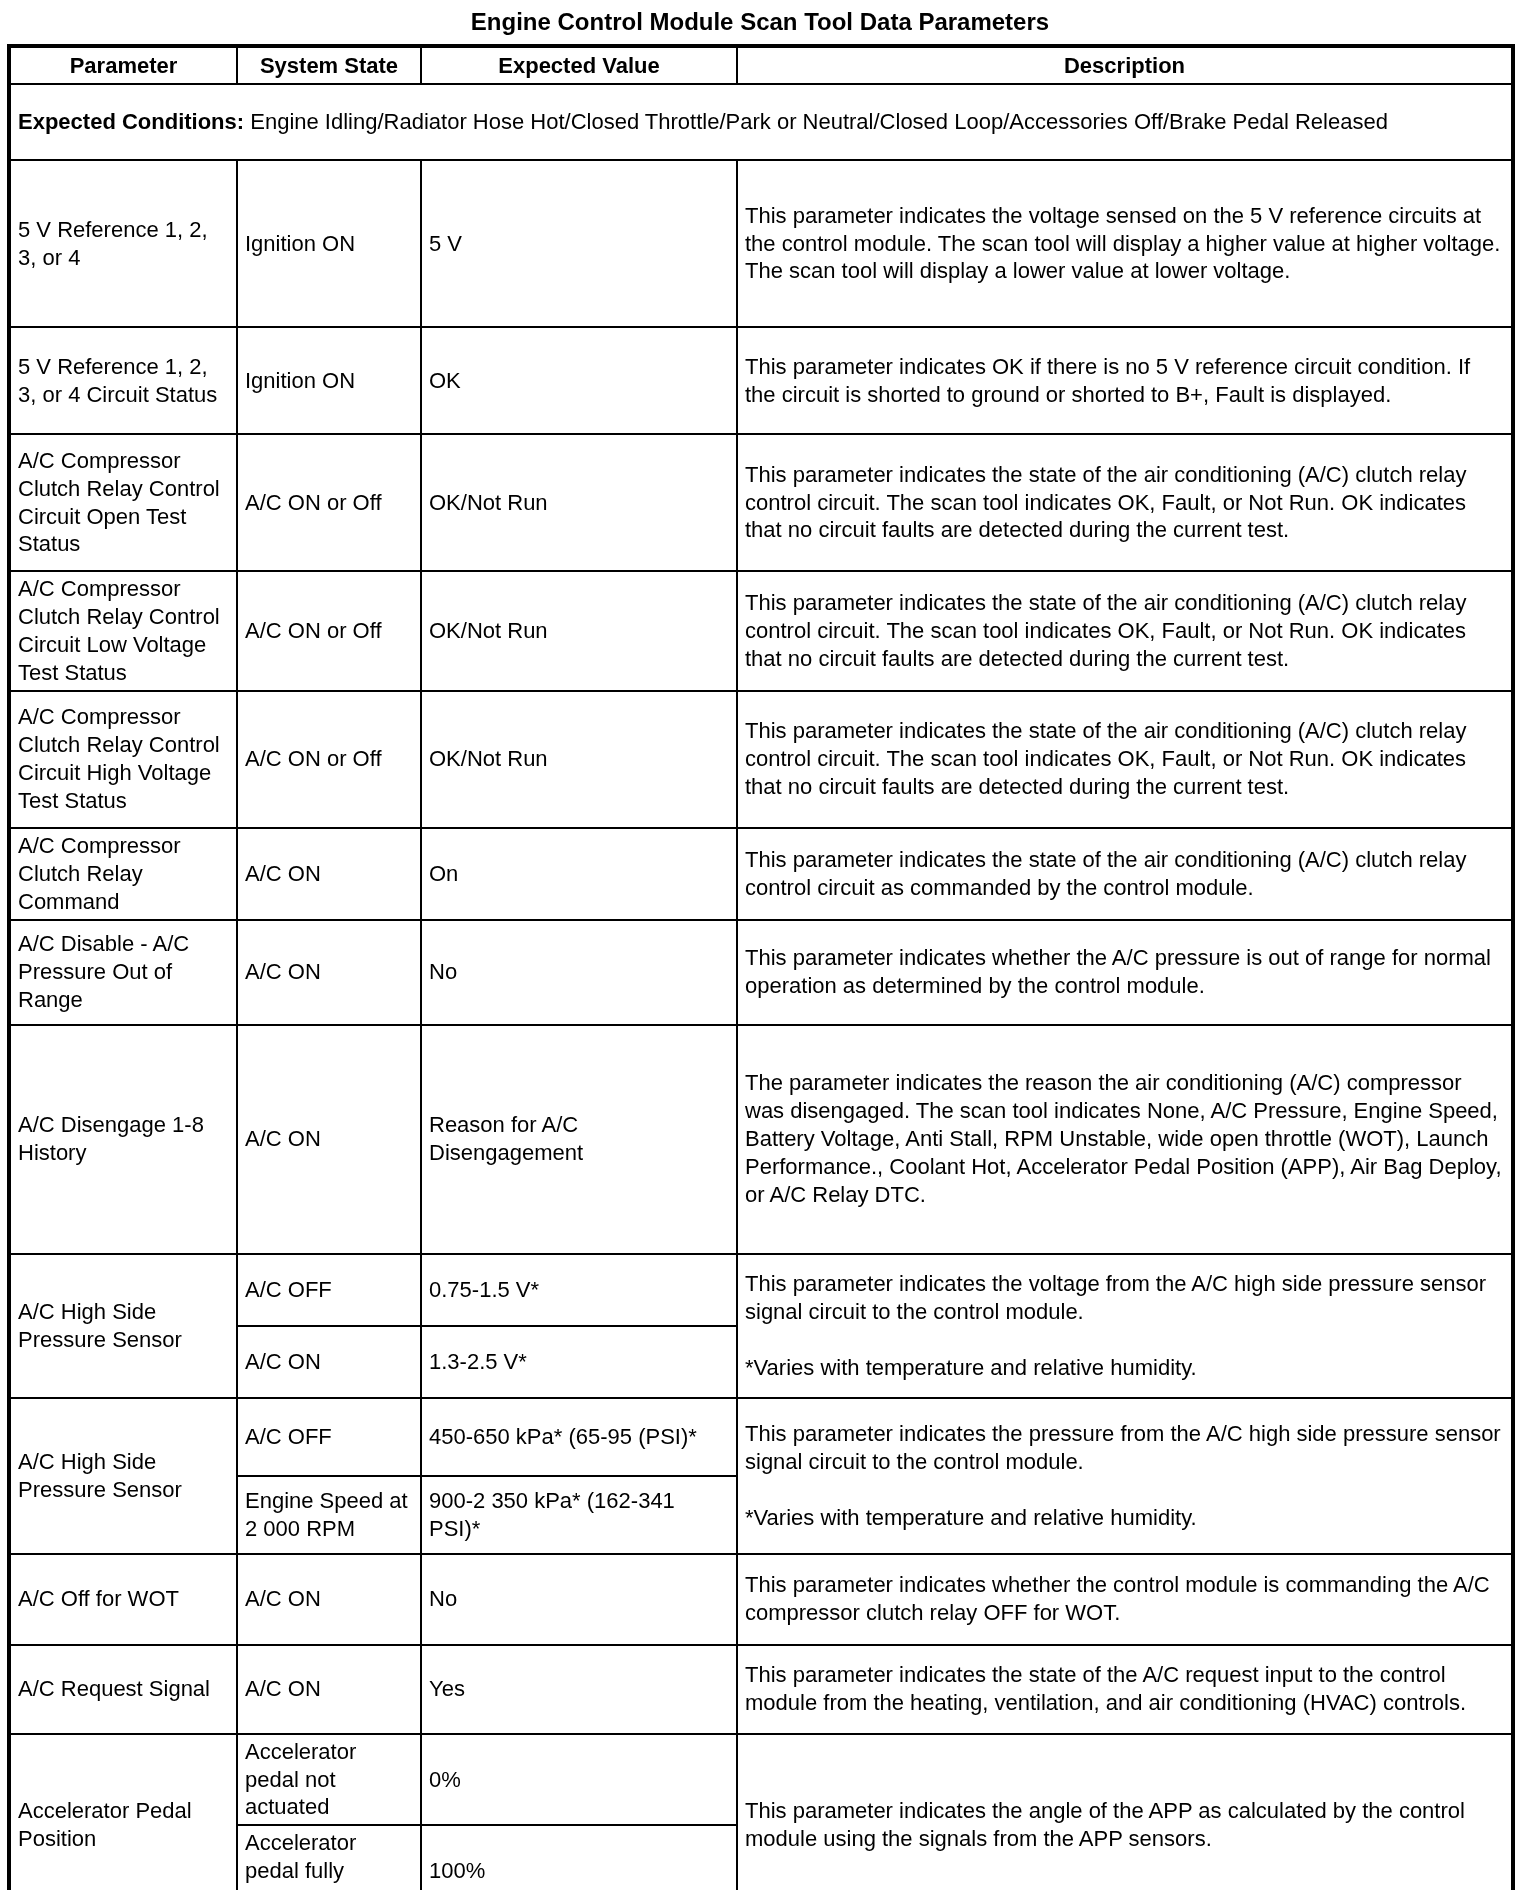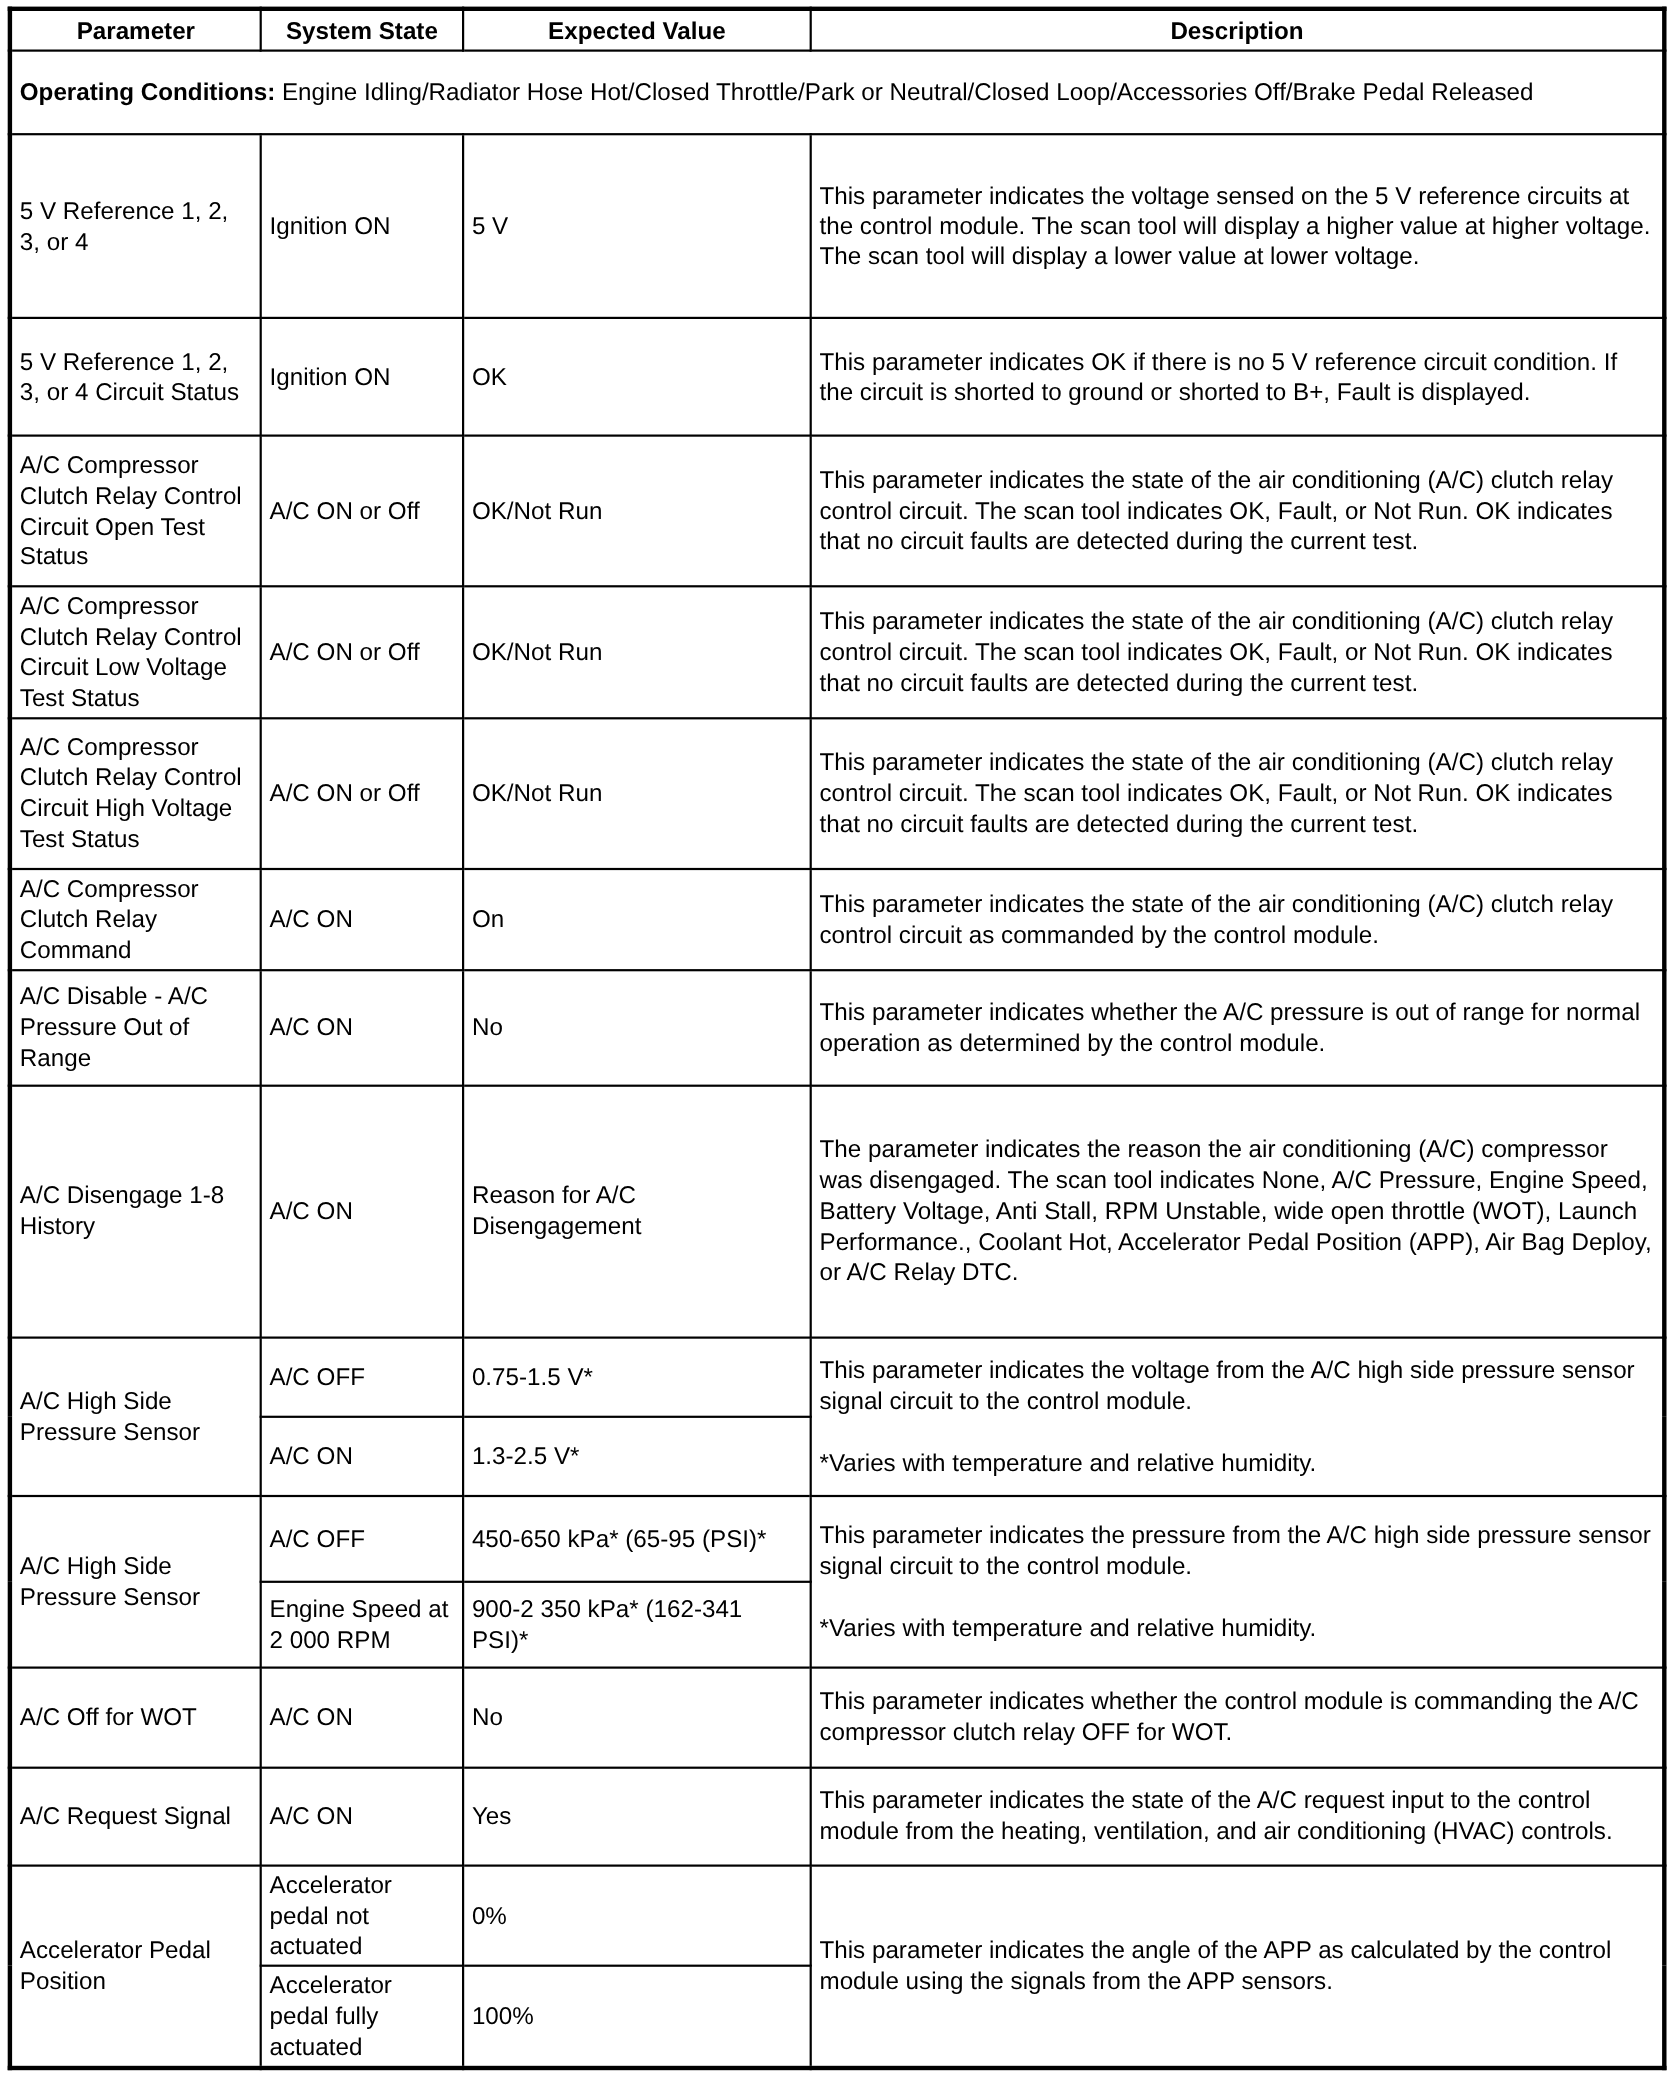--- a/index.html
+++ b/index.html
@@ -47,39 +47,40 @@
   .bold { font-weight: bold; }
   td.desc {
     white-space: pre-line;
   }
 </style>
 </head>
 <body>
 
 <div class="page">
 
+  <div class="doc-title">Engine Control Module Scan Tool Data Parameters</div>
 
   <table class="params">
     <colgroup>
       <col style="width:228px">
       <col style="width:184px">
       <col style="width:316px">
       <col style="width:776px">
     </colgroup>
     <thead>
       <tr style="height:38px">
         <th>Parameter</th>
         <th>System State</th>
         <th>Expected Value</th>
         <th>Description</th>
       </tr>
     </thead>
     <tbody>
       <tr style="height:76px">
-        <td colspan="4" class="op-cond"><span class="bold">Operating Conditions:</span> <span>Engine Idling/Radiator Hose Hot/Closed Throttle/Park or Neutral/Closed Loop/Accessories Off/Brake Pedal Released</span></td>
+        <td colspan="4" class="op-cond"><span class="bold">Expected Conditions:</span> <span>Engine Idling/Radiator Hose Hot/Closed Throttle/Park or Neutral/Closed Loop/Accessories Off/Brake Pedal Released</span></td>
       </tr>
 
       <tr style="height:167px">
         <td>5 V Reference 1, 2, 3, or 4</td>
         <td>Ignition ON</td>
         <td>5 V</td>
         <td class="desc">This parameter indicates the voltage sensed on the 5 V reference circuits at the control module. The scan tool will display a higher value at higher voltage. The scan tool will display a lower value at lower voltage.</td>
       </tr>
 
       <tr style="height:107px">

